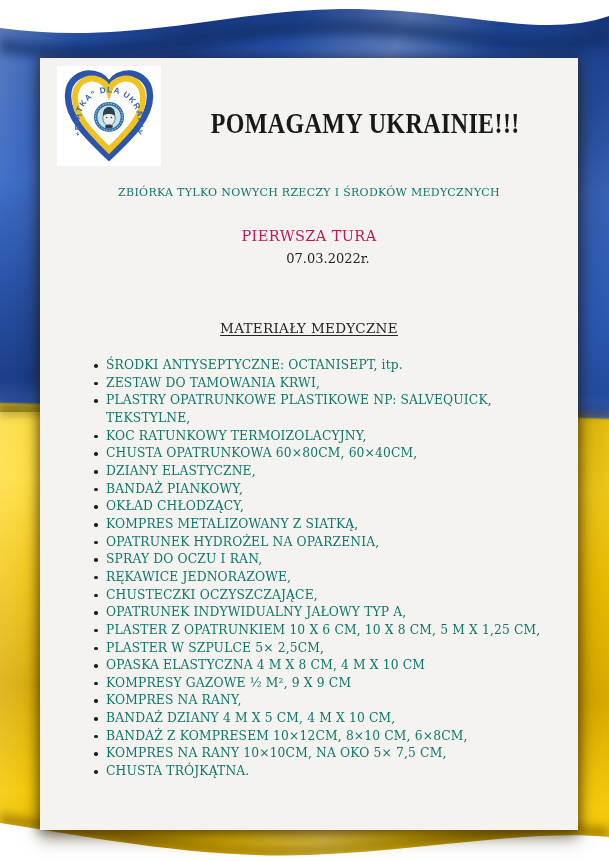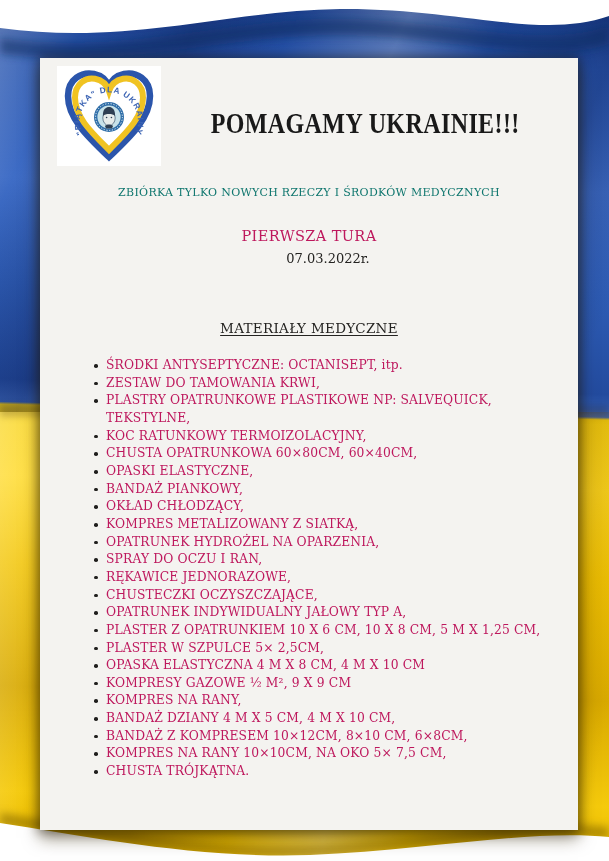--- a/index.html
+++ b/index.html
@@ -51,21 +51,21 @@
   .doc-subtitle{position:absolute;left:0;right:0;top:128px;text-align:center;
     font-size:11px;letter-spacing:.3px;white-space:nowrap;color:#0f766e;}
   .doc-round{position:absolute;left:0;right:0;top:170px;text-align:center;
     font-size:14.5px;letter-spacing:.4px;color:#be185d;}
   .doc-date{position:absolute;left:0;right:0;top:193px;text-align:center;
     font-size:13px;color:#242321;padding-left:38px;}
   .section-heading{position:absolute;left:0;right:0;top:262px;text-align:center;
     font-size:13.5px;font-weight:normal;letter-spacing:.3px;
     text-decoration:underline;text-underline-offset:2px;color:#242321;}
   .items{position:absolute;left:53px;top:299px;width:462px;margin:0;padding:0;
-    list-style:none;font-size:12.3px;line-height:17.65px;letter-spacing:.15px;color:#be185d;}
+    list-style:none;font-size:12.3px;line-height:17.65px;letter-spacing:.15px;color:#0f766e;}
   .items li{position:relative;padding-left:13px;}
   .items li::before{content:"";position:absolute;left:1px;top:7px;width:3.6px;height:3.6px;
     border-radius:50%;background:#1f1e1c;}
 </style>
 </head>
 <body>
 
 <div class="flag-bg"></div>
 <div class="sheen sheen-blue"></div>
 <div class="sheen sheen-yellow"></div>
@@ -148,21 +148,21 @@
 
       <li>
         <span>KOC RATUNKOWY TERMOIZOLACYJNY,</span>
       </li>
 
       <li>
         <span>CHUSTA OPATRUNKOWA 60×80CM, 60×40CM,</span>
       </li>
 
       <li>
-        <span>OPASKI ELASTYCZNE,</span>
+        <span>DZIANY ELASTYCZNE,</span>
       </li>
 
       <li>
         <span>BANDAŻ PIANKOWY,</span>
       </li>
 
       <li>
         <span>OKŁAD CHŁODZĄCY,</span>
       </li>
 

